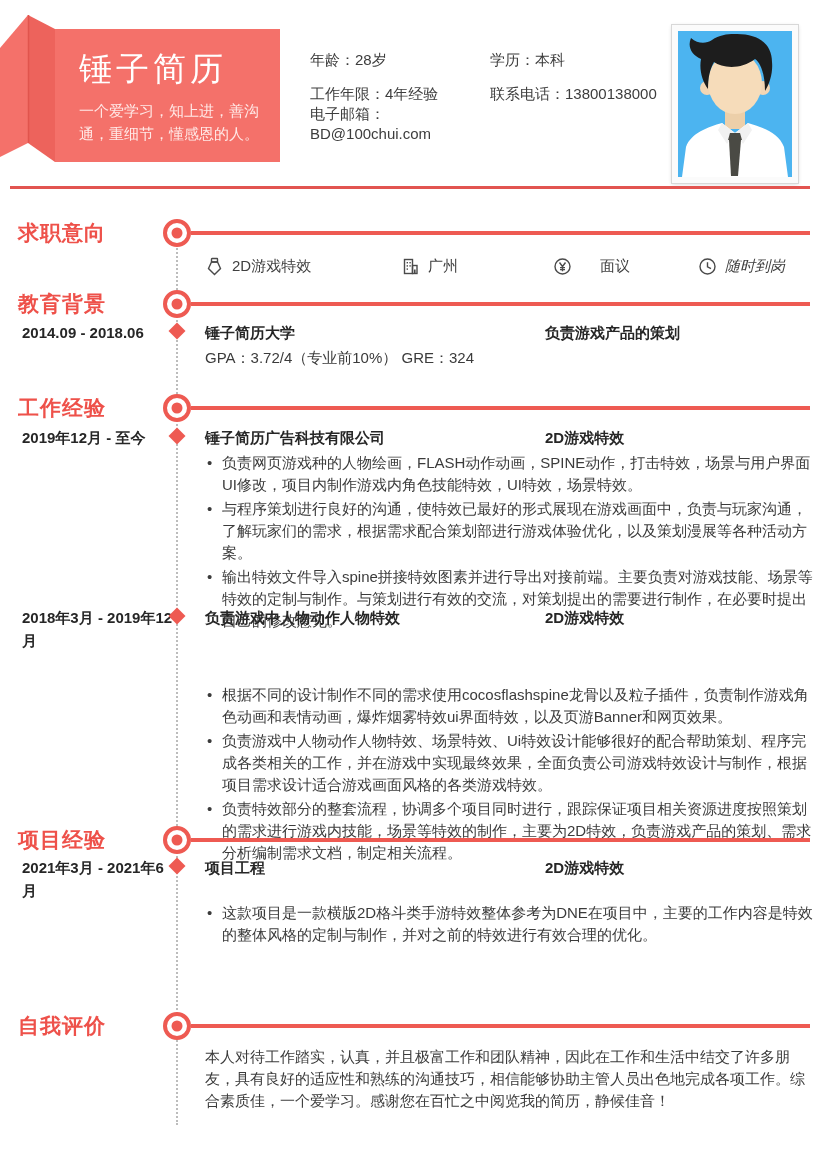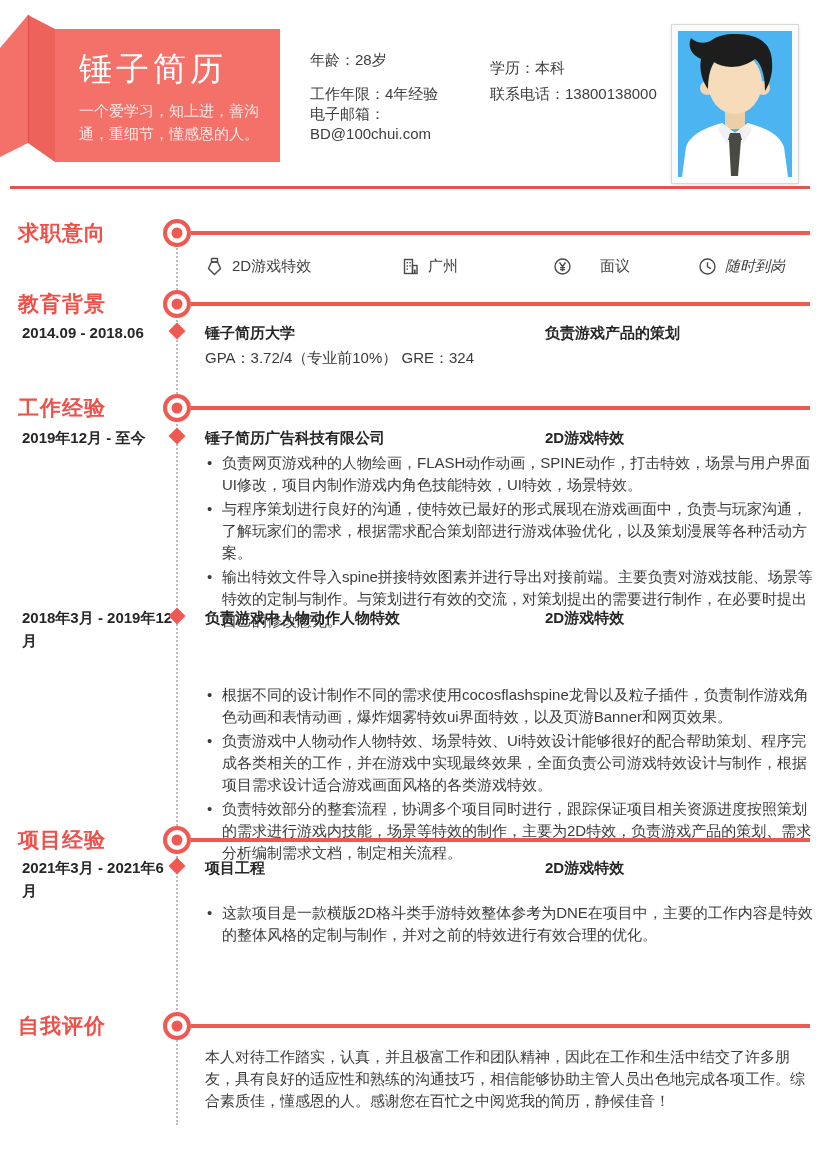--- a/index.html
+++ b/index.html
@@ -56,21 +56,21 @@
 <svg class="ribbon-svg" width="300" height="175" viewBox="0 0 300 175">
   <polygon points="0,48 28,15 28,143 0,157" fill="#f4716a"></polygon>
   <polygon points="28,15 55,29 55,162 28,143" fill="#ed635c"></polygon>
   <line x1="28.5" y1="15" x2="28.5" y2="143" stroke="#e1544d" stroke-width="1.5"></line>
   <rect x="55" y="29" width="225" height="133" fill="#f4716a"></rect>
 </svg>
 <div class="banner-title">锤子简历</div>
 <div class="banner-tagline">一个爱学习，知上进，善沟通，重细节，懂感恩的人。</div>
 
 <div class="pf" style="left:310px;top:50px;">年龄：28岁</div>
-<div class="pf" style="left:490px;top:50px;margin-top:8px;">学历：本科</div>
+<div class="pf" style="left:490px;top:50px;">学历：本科</div>
 <div class="pf" style="left:310px;top:84px;">工作年限：4年经验</div>
 <div class="pf" style="left:490px;top:84px;">联系电话：13800138000</div>
 <div class="pf email" style="left:310px;top:104px;">电子邮箱：BD@100chui.com</div>
 
 <div class="photo">
   <svg width="114" height="146" viewBox="0 0 114 146">
     <rect width="114" height="146" fill="#4cb4f0"></rect>
     <circle cx="29" cy="57" r="7" fill="#f3d6b4"></circle>
     <circle cx="85" cy="57" r="7" fill="#f3d6b4"></circle>
     <rect x="47" y="72" width="20" height="26" fill="#eccfa9"></rect>
@@ -168,13 +168,13 @@
 </ul>
 
 <div class="date" style="top:856px;">2021年3月 - 2021年6月</div>
 <div class="diamond" style="top:860px;"></div>
 <div class="org" style="top:856px;">项目工程</div>
 <div class="role" style="top:856px;">2D游戏特效</div>
 <ul class="bullets" style="top:902px;">
   <li>这款项目是一款横版2D格斗类手游特效整体参考为DNE在项目中，主要的工作内容是特效的整体风格的定制与制作，并对之前的特效进行有效合理的优化。</li>
 </ul>
 
-<div class="summary-text">本人对待工作踏实，认真，并且极富工作和团队精神，因此在工作和生活中结交了许多朋友，具有良好的适应性和熟练的沟通技巧，相信能够协助主管人员出色地完成各项工作。综合素质佳，懂感恩的人。感谢您在百忙之中阅览我的简历，静候佳音！</div>
+<div class="summary-text">本人对待工作踏实，认真，并且极富工作和团队精神，因此在工作和生活中结交了许多朋友，具有良好的适应性和熟练的沟通技巧，相信能够协助主管人员出色地完成各项工作。综合素质佳，一个爱学习。感谢您在百忙之中阅览我的简历，静候佳音！</div>
 
 </body></html>

